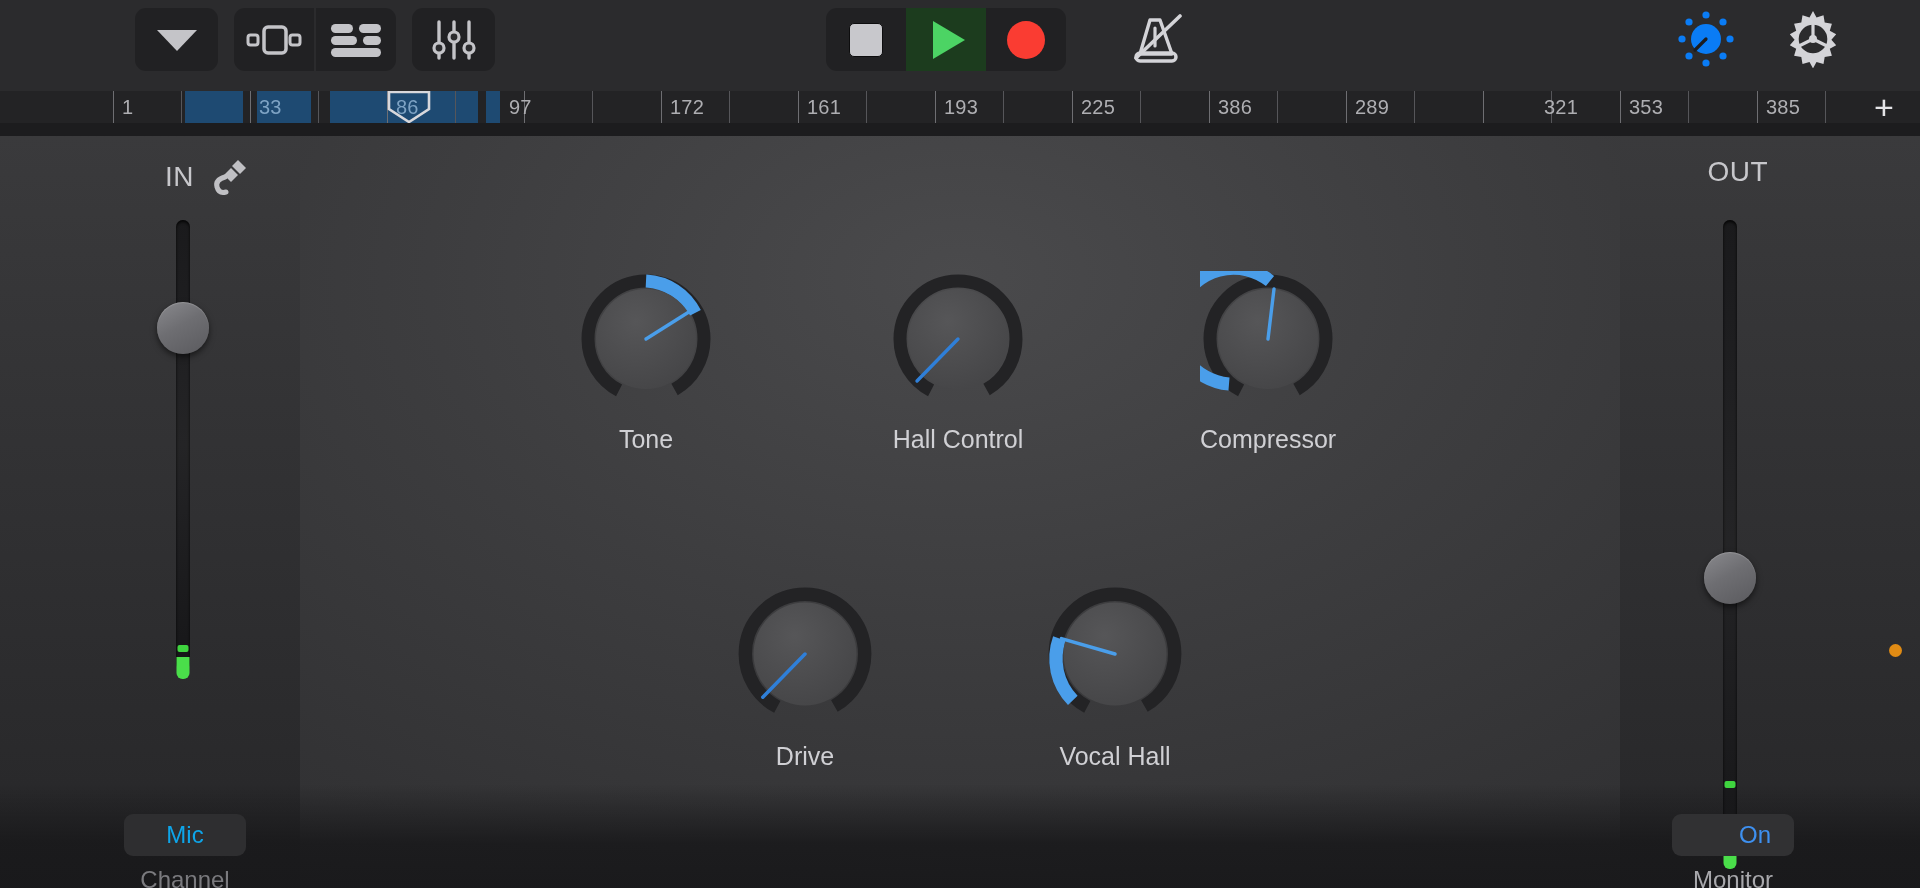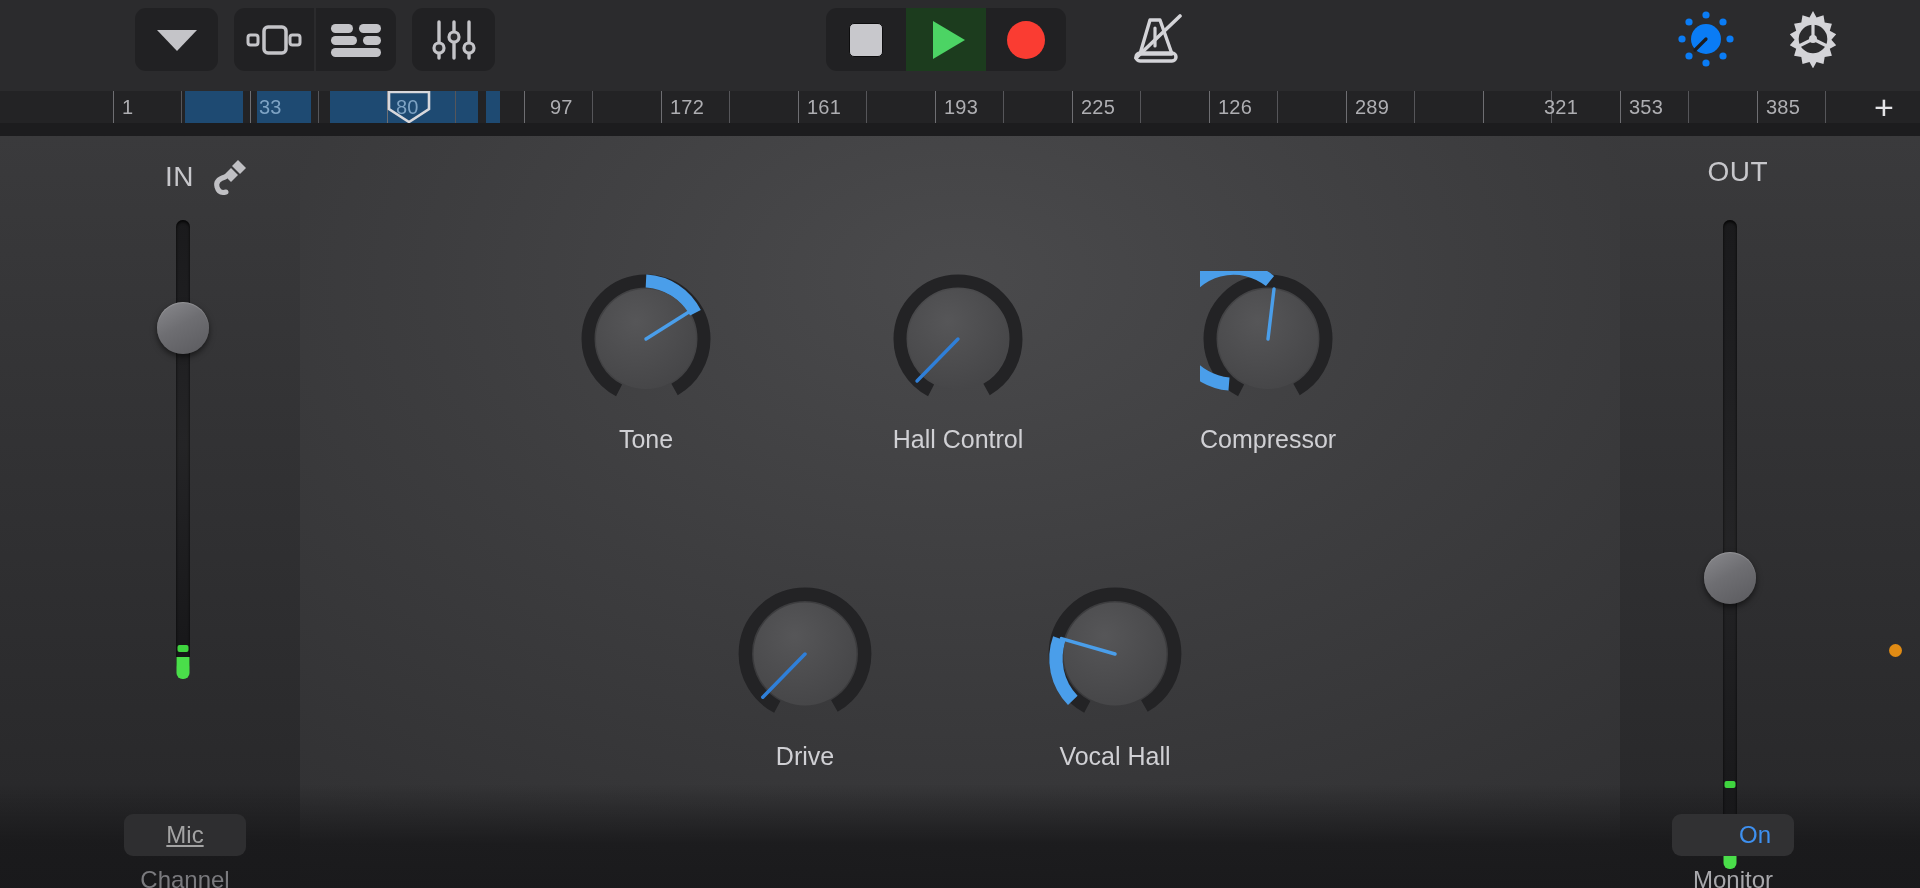--- a/index.html
+++ b/index.html
@@ -189,21 +189,21 @@
     display: flex; flex-direction: column; align-items: center; gap: 10px;
   }
   .bottom-ctl.left  { left: 124px; }
   .bottom-ctl.right { right: 126px; }
   .pill {
     width: 122px; height: 42px; border-radius: 9px;
     background: #313133;
     display: flex; align-items: center; justify-content: center;
     font-size: 24px; cursor: pointer;
   }
-  .pill.dim { color: #a3a3a3; background: #2e2e30; text-decoration: underline; }
+  .pill.dim { color: #0ea5e9; background: #2e2e30; }
   .pill.on  { color: #3e90f0; background: #313133; padding-left: 44px; }
   .sub-label { font-size: 24px; color: #a8a8ac; }
   .sub-label.dim { color: #7a7a7e; }
 
   .home-bar {
     position: absolute; bottom: 12px; left: 50%;
     transform: translateX(-50%);
     width: 404px; height: 9px; border-radius: 5px;
     background: #6a6a6e;
   }
@@ -343,27 +343,27 @@
       <div class="tick" style="left:1301px;"></div>
       <div class="tick major" style="left:1370px;"></div>
       <div class="tick" style="left:1438px;"></div>
       <div class="tick major" style="left:1507px;"></div>
       <div class="tick" style="left:1575px;"></div>
       <div class="tick major" style="left:1644px;"></div>
       <div class="tick" style="left:1712px;"></div>
 
       <span class="bar-num" style="left:9px;">1</span>
       <span class="bar-num on-region" style="left:146px;">33</span>
-      <span class="bar-num on-region" style="left:283px;">80</span>
-      <span class="bar-num" style="left:437px;">97</span>
+      <span class="bar-num on-region" style="left:283px;">86</span>
+      <span class="bar-num" style="left:396px;">97</span>
       <span class="bar-num" style="left:557px;">172</span>
       <span class="bar-num" style="left:694px;">161</span>
       <span class="bar-num" style="left:831px;">193</span>
       <span class="bar-num" style="left:968px;">225</span>
-      <span class="bar-num" style="left:1105px;">126</span>
+      <span class="bar-num" style="left:1105px;">386</span>
       <span class="bar-num" style="left:1242px;">289</span>
       <span class="bar-num" style="left:1431px;">321</span>
       <span class="bar-num" style="left:1516px;">353</span>
       <span class="bar-num" style="left:1653px;">385</span>
 
       <div class="playhead-flag" style="left:296px;">
         <svg width="46" height="32" viewBox="0 0 46 32">
           <path d="M3 1 L43 1 L43 18 L23 31 L3 18 Z" fill="none" stroke="#d8d8dc" stroke-width="2.6"></path>
         </svg>
       </div>

